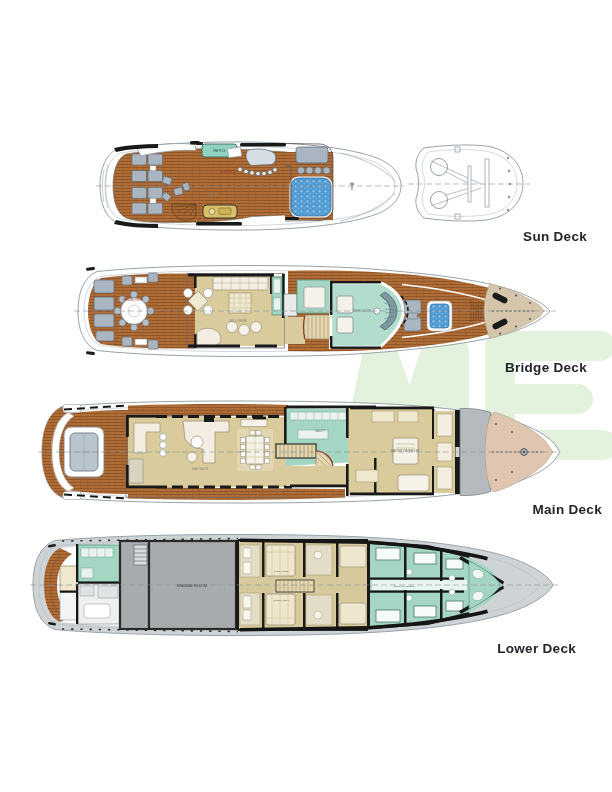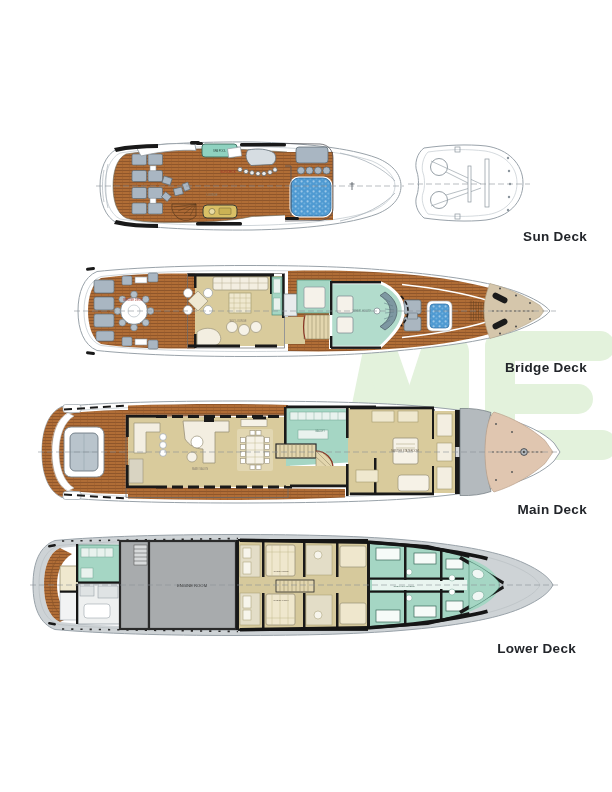--- a/index.html
+++ b/index.html
@@ -622,16 +622,16 @@
 
 <path d="M 30 585 L 560 585" stroke="#8b9298" stroke-width="0.6" stroke-dasharray="6 3"></path>
 </g>
 </svg>
 
 
 <div class="dl" style="right:25px;top:229px;">Sun Deck</div>
 
 <div class="dl" style="right:25px;top:360px;">Bridge Deck</div>
 
-<div class="dl" style="right:25px;top:502px;text-align:center;">Main Deck</div>
+<div class="dl" style="right:10px;top:502px;text-align:center;">Main Deck</div>
 
 <div class="dl" style="right:36px;top:641px;">Lower Deck</div>
 </div>
 
 </body></html>

